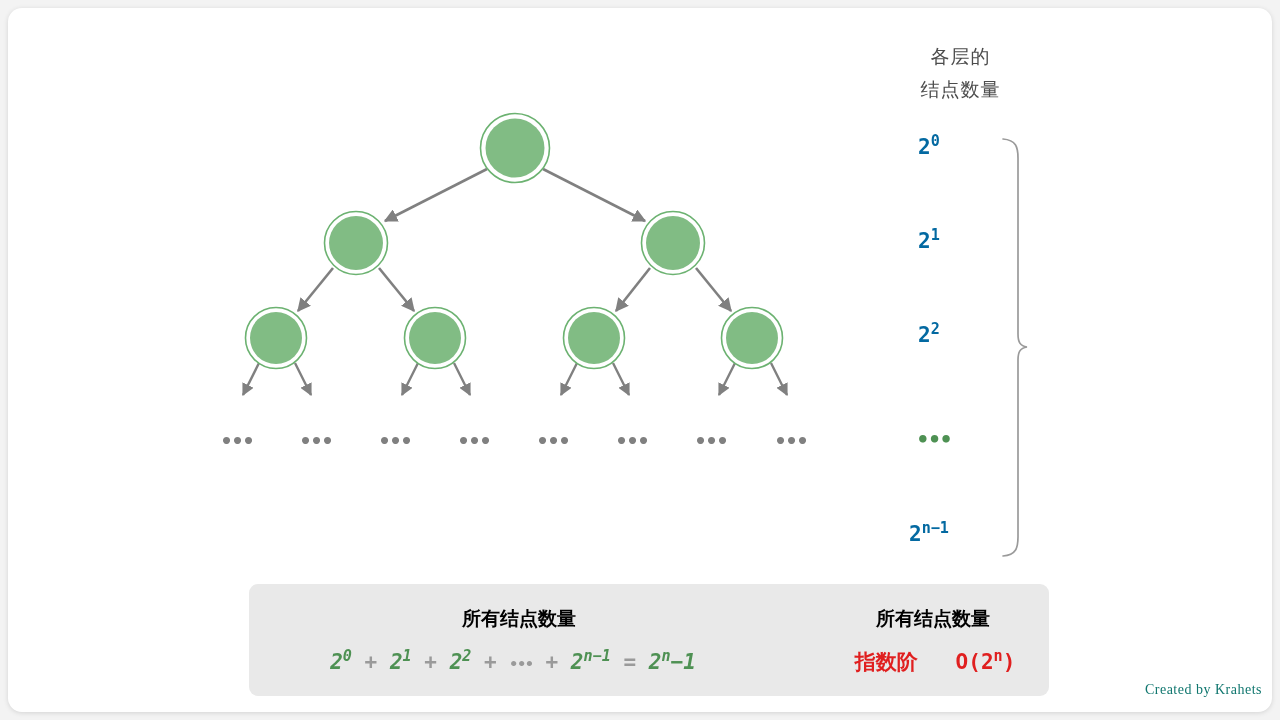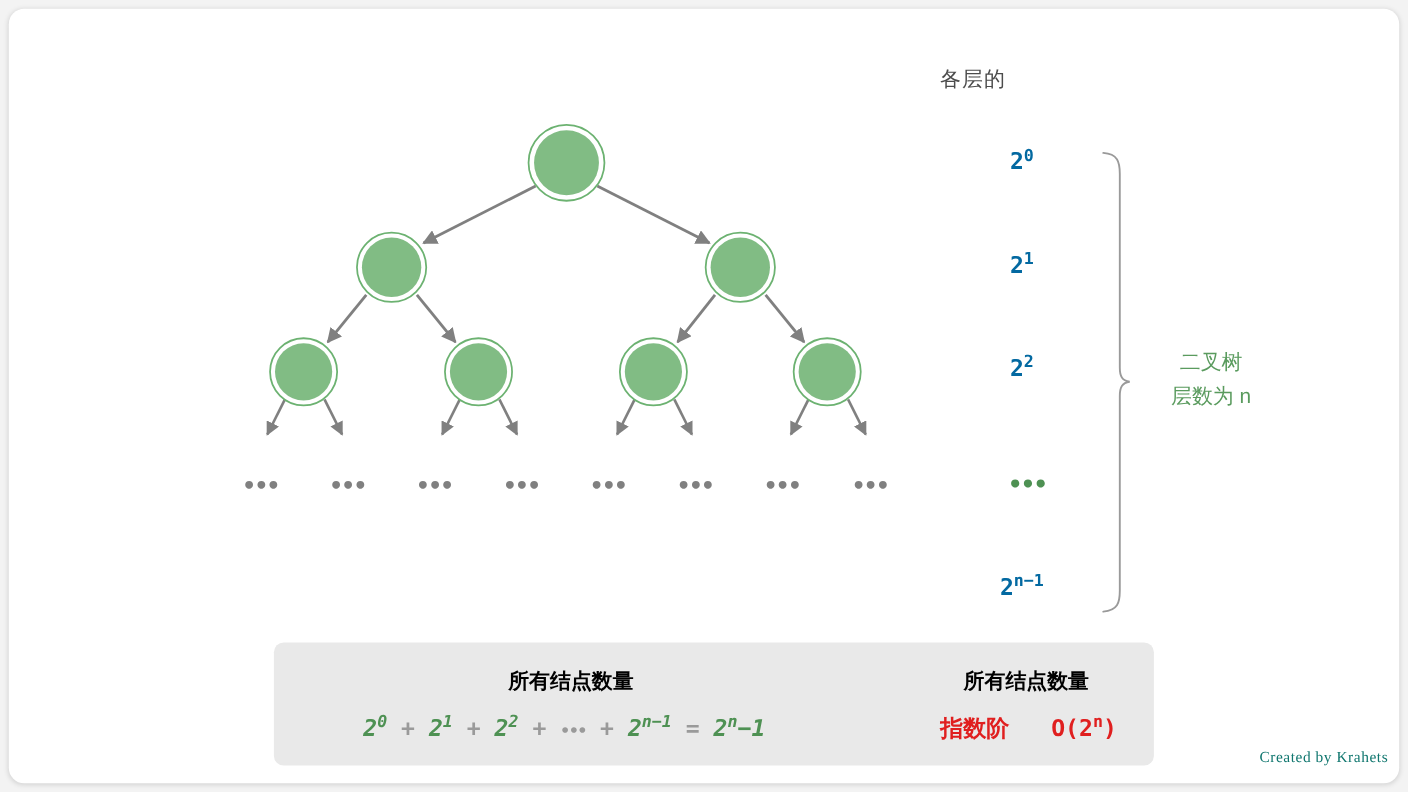--- a/index.html
+++ b/index.html
@@ -218,42 +218,39 @@
                C 1008 132 1010 139 1010 150
                L 1010 326
                C 1010 334 1012 338 1019 339
                C 1012 340 1010 344 1010 352
                L 1010 529
                C 1010 540 1008 547 995 548" fill="none" stroke="#9a9a9a" stroke-width="1.7" stroke-linecap="round"></path>
 
       <path d="M 770 623 L 793 623 L 793 613 L 817 633 L 793 653 L 793 643 L 770 643 Z" fill="#c6c6c6"></path>
     </svg>
 
-    <div class="head-label" style="left:794px; top:32px; width:165px;margin-top:16px;">
+    <div class="head-label" style="left:870px; top:32px; width:165px;">
       <div>各层的</div>
+      <div>结点数量</div>
     </div>
 
     <div class="pow" style="left:921px; top:139px;">
       <span>2</span><sup>0</sup>
     </div>
     <div class="pow" style="left:921px; top:233px;text-align:right;">
       <span>2</span><sup>1</sup>
     </div>
     <div class="pow" style="left:921px; top:327px;">
       <span>2</span><sup>2</sup>
     </div>
     <div class="pow-dots" style="left:926px; top:432px;">•••</div>
     <div class="pow" style="left:921px; top:526px;">
       <span>2</span><sup>n−1</sup>
     </div>
 
-    <div class="brace-caption" style="left:1032px; top:306px; width:122px;">
-      <div>二叉树</div>
-      <div>层数为  n</div>
-    </div>
 
     <div class="leaf-dots" style="left:229px; top:433px;">•••</div>
     <div class="leaf-dots" style="left:308px; top:433px;">•••</div>
     <div class="leaf-dots" style="left:387px; top:433px;">•••</div>
     <div class="leaf-dots" style="left:466px; top:433px;">•••</div>
     <div class="leaf-dots" style="left:545px; top:433px;">•••</div>
     <div class="leaf-dots" style="left:624px; top:433px;">•••</div>
     <div class="leaf-dots" style="left:703px; top:433px;">•••</div>
     <div class="leaf-dots" style="left:783px; top:433px;">•••</div>
 

